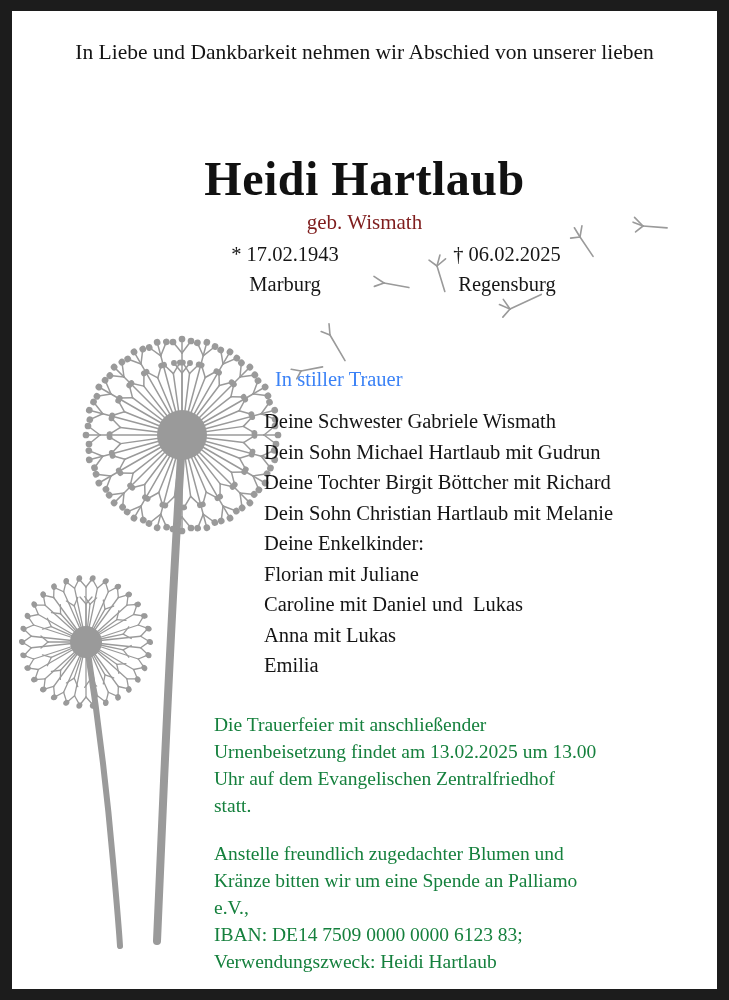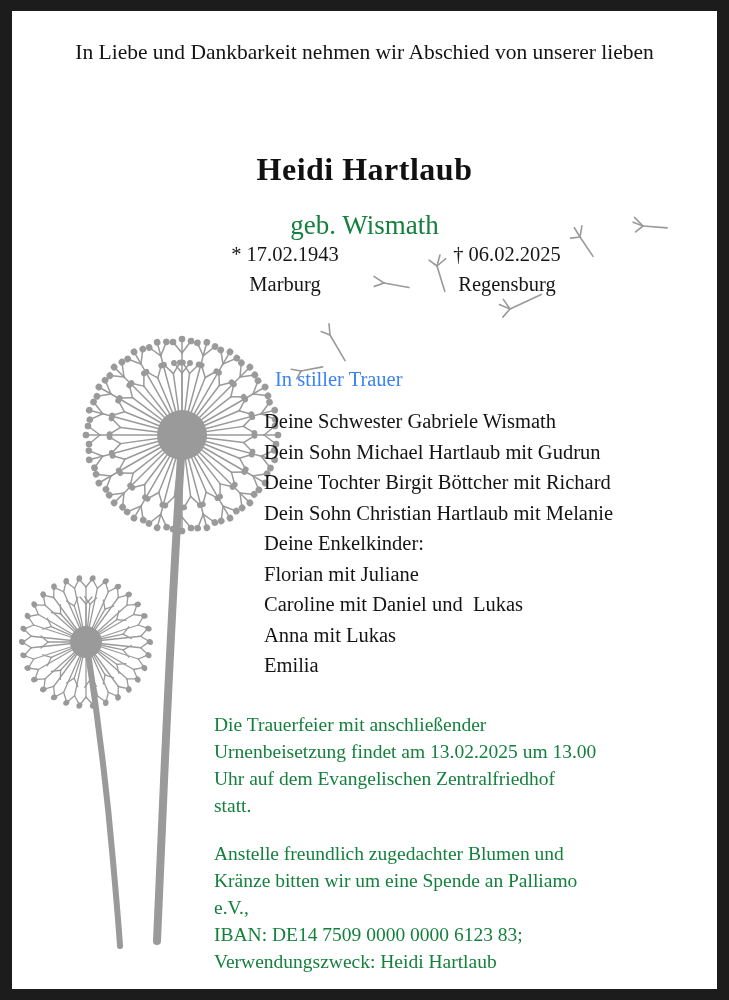--- a/index.html
+++ b/index.html
@@ -49,33 +49,33 @@
     line-height: 31px;
     color: #141414;
   }
   .intro div { white-space: pre; }
   .name {
     position: absolute;
     left: 0;
     top: 140px;
     width: 705px;
     text-align: center;
-    font-size: 32px;
+    font-size: 48px;
     font-weight: bold;
     letter-spacing: 0.5px;
     color: #111111;
   }
   .maiden {
     position: absolute;
     left: 0;
     top: 199px;
     width: 705px;
     text-align: center;
-    font-size: 27px;
-    color: #15803d;
+    font-size: 21px;
+    color: #7f1d1d;
   }
   .dates {
     position: absolute;
     left: 0;
     top: 228px;
     width: 705px;
     font-size: 20.5px;
     line-height: 30px;
     color: #161616;
   }

